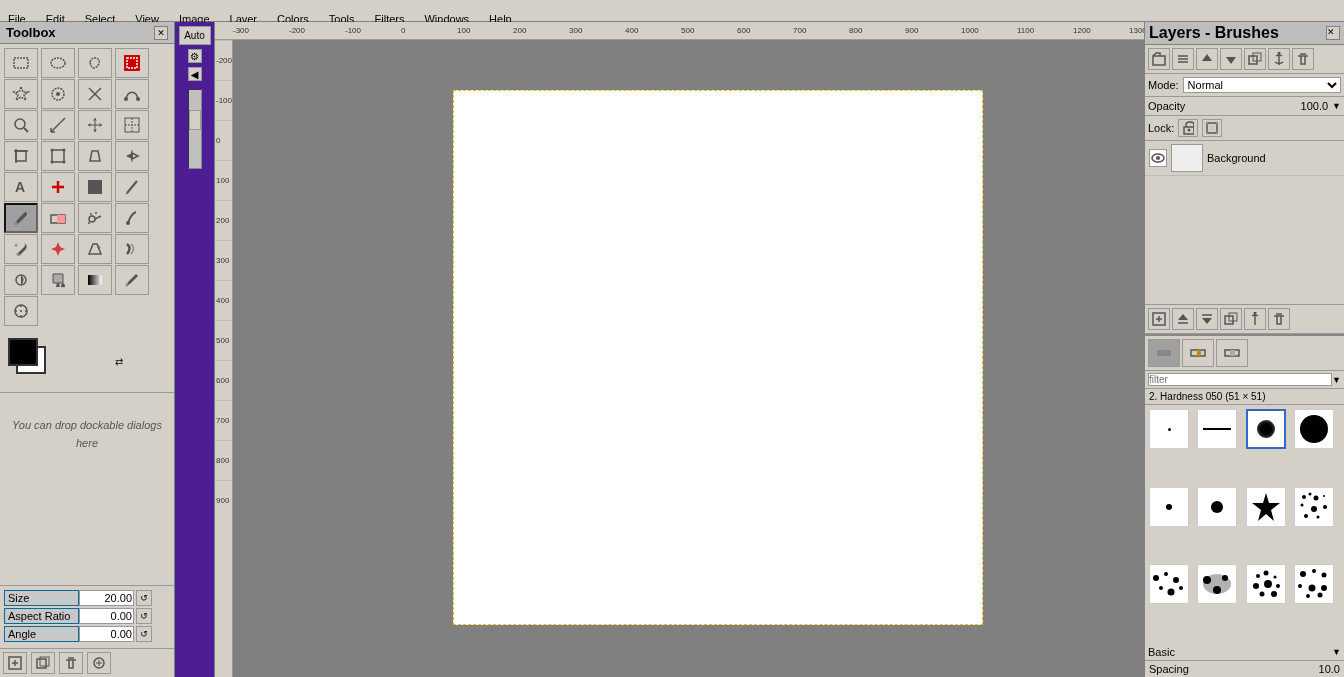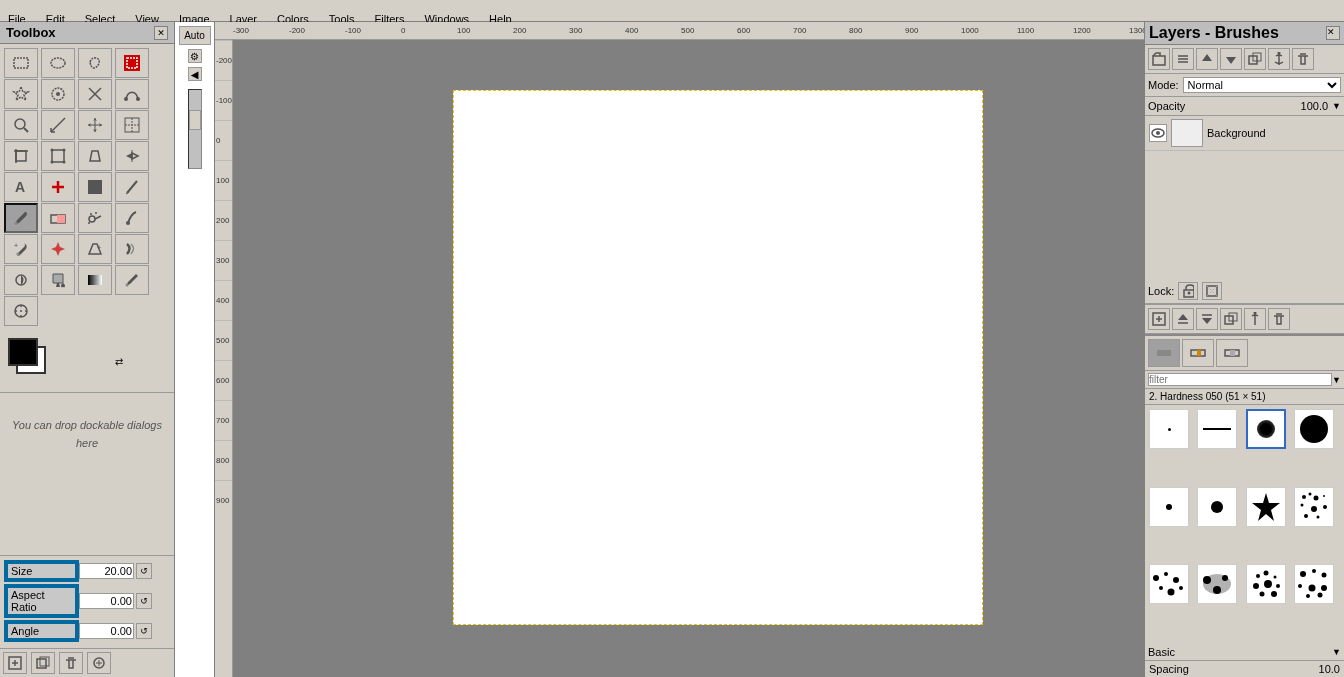--- a/index.html
+++ b/index.html
@@ -27,33 +27,33 @@
     #color-area { padding: 6px; display: flex; align-items: center; gap: 4px; }
     .color-wrapper { position: relative; width: 55px; height: 50px; }
 
     
     #tool-options { flex: 1; border-top: 1px solid #999; padding: 4px; }
     #drop-hint { font-style: italic; color: #555; font-size: 11px; text-align: center; line-height: 1.6; margin-top: 20px; }
 
     
     #param-area { border-top: 1px solid #999; padding: 4px; }
     .param-row { display: flex; align-items: center; margin-bottom: 2px; }
-    .param-label { width: 75px; font-size: 11px; background: #c8c8c8; border: 4px solid #0369a1; padding: 1px 3px; }
+    .param-label { width: 75px; font-size: 11px; background: #c8c8c8; border: 1px solid #0369a1; padding: 1px 3px; }
     .param-input { width: 55px; font-size: 11px; border: 1px solid #999; padding: 1px; text-align: right; }
     .param-btn { width: 16px; height: 16px; margin-left: 2px; cursor: pointer; font-size: 9px; background: #d4d0c8; border: 1px solid #999; }
 
     
     #bottom-toolbar { display: flex; gap: 4px; padding: 3px; border-top: 1px solid #999; }
     .btm-btn { width: 24px; height: 22px; background: #d4d0c8; border: 1px solid #999; cursor: pointer; font-size: 10px; display: flex; align-items: center; justify-content: center; }
 
     
     #middle-area { display: flex; flex: 1; overflow: hidden; }
 
     
-    #dock-panel { width: 40px; background: #ffffff; border-right: 1px solid #808080; display: flex; flex-direction: column; align-items: center; padding: 4px 2px; gap: 4px; flex-shrink: 0; }
+    #dock-panel { width: 40px; background: #4c1d95; border-right: 1px solid #808080; display: flex; flex-direction: column; align-items: center; padding: 4px 2px; gap: 4px; flex-shrink: 0; }
     #auto-btn { width: 32px; padding: 3px 2px; background: #d4d0c8; border: 1px solid #999; cursor: pointer; font-size: 10px; text-align: center; }
 
     
     #canvas-wrapper { flex: 1; background: #808080; overflow: hidden; position: relative; }
     #h-ruler { height: 18px; background: #d4d0c8; border-bottom: 1px solid #999; display: flex; align-items: flex-end; padding-bottom: 2px; overflow: hidden; }
     #v-ruler-and-canvas { display: flex; flex: 1; height: calc(100% - 18px); }
     #v-ruler { width: 18px; background: #d4d0c8; border-right: 1px solid #999; }
     #canvas-viewport { flex: 1; background: #808080; position: relative; overflow: hidden; }
     #canvas-bg { position: absolute; top: 50px; left: 220px; width: 530px; height: 535px; background: white; border: 1px dashed #f0c000; }
 
@@ -550,49 +550,49 @@
         <option>Overlay</option>
       </select>
     </div>
 
     <div id="opacity-row">
       <span id="opacity-label">Opacity</span>
       <span id="opacity-value">100.0</span>
       <span style="cursor:pointer;font-size:9px;">▼</span>
     </div>
 
+    <div id="lock-row">
+      <span id="lock-label">Lock:</span>
+      <div class="lock-btn">
+        <svg width="12" height="14">
+            <path d="M4,6 L4,4 Q4,1 8,1 Q12,1 12,4 L12,6" fill="none" stroke="#555" stroke-width="1.5"></path>
+            <rect x="2" y="6" width="10" height="7" fill="none" stroke="#555" stroke-width="1.5"></rect>
+            <circle cx="7" cy="9" r="1.5" fill="#555"></circle>
+          </svg>
+      </div>
+      <div class="lock-btn">
+        <svg width="14" height="14">
+            <rect x="2" y="2" width="10" height="10" fill="none" stroke="#555" stroke-width="1.5"></rect>
+            <path d="M2,2 L12,12 M12,2 L2,12" stroke="#aaa" stroke-width="1" stroke-dasharray="2,2"></path>
+          </svg>
+      </div>
+    </div>
+
     <div id="layer-list">
       <div class="layer-row">
         <div class="layer-eye">
           <svg width="14" height="10">
               <ellipse cx="7" cy="5" rx="6" ry="4" fill="none" stroke="#555" stroke-width="1.5"></ellipse>
               <circle cx="7" cy="5" r="2" fill="#555"></circle>
             </svg>
         </div>
         <div class="layer-thumb" style="background:#eee;">
           
         </div>
         <span class="layer-name">Background</span>
-      </div>
-    </div>
-
-    <div id="lock-row">
-      <span id="lock-label">Lock:</span>
-      <div class="lock-btn">
-        <svg width="12" height="14">
-            <path d="M4,6 L4,4 Q4,1 8,1 Q12,1 12,4 L12,6" fill="none" stroke="#555" stroke-width="1.5"></path>
-            <rect x="2" y="6" width="10" height="7" fill="none" stroke="#555" stroke-width="1.5"></rect>
-            <circle cx="7" cy="9" r="1.5" fill="#555"></circle>
-          </svg>
-      </div>
-      <div class="lock-btn">
-        <svg width="14" height="14">
-            <rect x="2" y="2" width="10" height="10" fill="none" stroke="#555" stroke-width="1.5"></rect>
-            <path d="M2,2 L12,12 M12,2 L2,12" stroke="#aaa" stroke-width="1" stroke-dasharray="2,2"></path>
-          </svg>
       </div>
     </div>
 
     <div id="layer-actions">
       <div class="layer-action-btn">
         <svg width="14" height="14">
             <rect x="1" y="1" width="12" height="12" fill="none" stroke="#555" stroke-width="1.5"></rect>
             <path d="M4,7 L10,7 M7,4 L7,10" stroke="#555" stroke-width="1.5"></path>
           </svg>
       </div>

